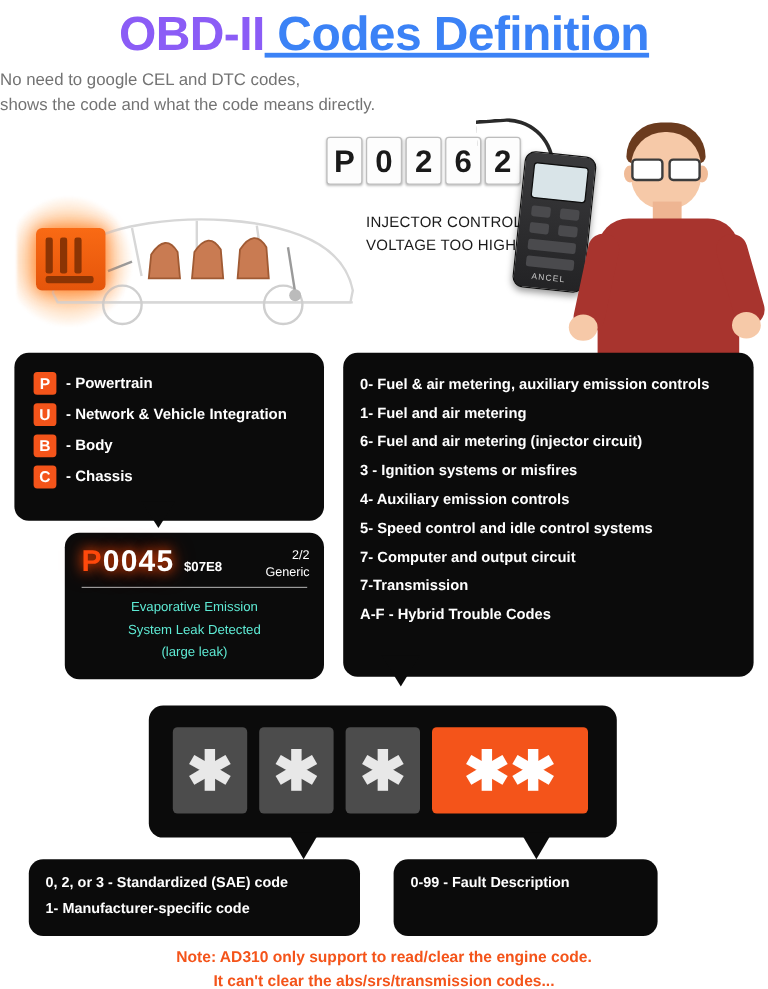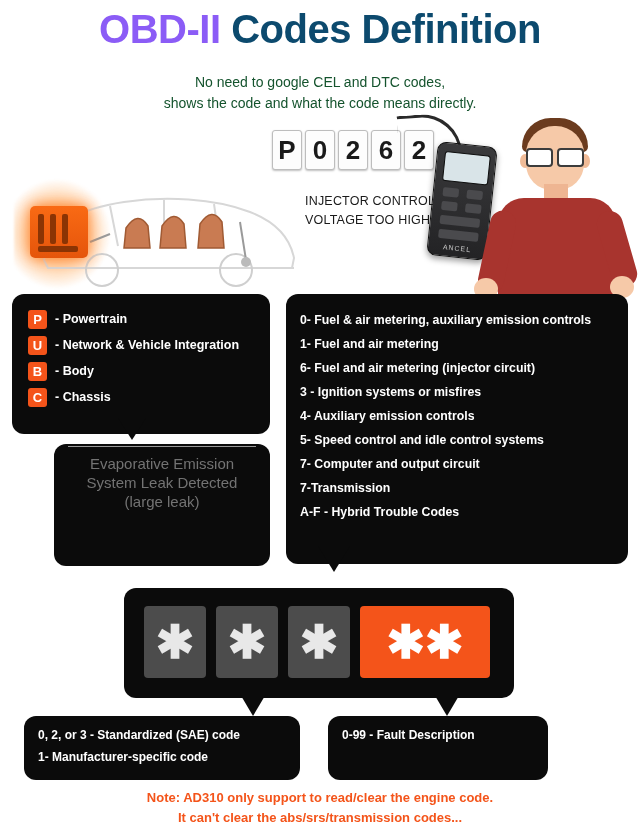--- a/index.html
+++ b/index.html
@@ -28,28 +28,28 @@
     font-weight: bold;
     letter-spacing: -0.5px;
     margin: 6px 0 0 0;
     line-height: 46px;
     white-space: nowrap;
   }
   .title .obd {
     color: #8b5cf6;
   }
   .title .rest {
-    color: #0c4a6e;
+    color: #3b82f6;
+    text-decoration: underline;
   }
   .subtitle {
-    text-align: center;
-    color: #14532d;
+    color: #737373;
     font-size: 14px;
     line-height: 21px;
-    margin-top: 20px;
+    margin-top: 4px;
   }
 
   
   .hero {
     position: relative;
     height: 228px;
   }
 
   
   .code-plate {
@@ -363,24 +363,24 @@
     line-height: 14px;
     color: #ffffff;
   }
   .reader-divider {
     height: 1px;
     background: #9a9a9a;
     margin: 2px 14px 0 14px;
   }
   .reader-desc {
     text-align: center;
-    font-size: 15px;
+    font-size: 11px;
     line-height: 19px;
     padding: 7px 10px 0 10px;
-    color: #737373;
+    color: #5eead4;
   }
 
   
   .panel-stars {
     left: 124px;
     top: 582px;
     width: 390px;
     height: 110px;
   }
   .stars-inner {
@@ -579,20 +579,28 @@
     <div class="num-row">3 - Ignition systems or misfires</div>
     <div class="num-row">4- Auxiliary emission controls</div>
     <div class="num-row">5- Speed control and idle control systems</div>
     <div class="num-row">7- Computer and output circuit</div>
     <div class="num-row">7-Transmission</div>
     <div class="num-row">A-F - Hybrid Trouble Codes</div>
   </div>
   <div class="tail-numbers"></div>
 
   <div class="panel panel-reader">
+    <div class="reader-top">
+      <span class="reader-code"><span class="p">P</span><span class="num">0045</span></span>
+      <span class="reader-sub">$07E8</span>
+      <span class="reader-right">
+        <div>2/2</div>
+        <div>Generic</div>
+      </span>
+    </div>
     <div class="reader-divider"></div>
     <div class="reader-desc">
       <div>Evaporative Emission</div>
       <div>System Leak Detected</div>
       <div>(large leak)</div>
     </div>
   </div>
 
   <div class="panel panel-stars">
     <div class="stars-inner">

